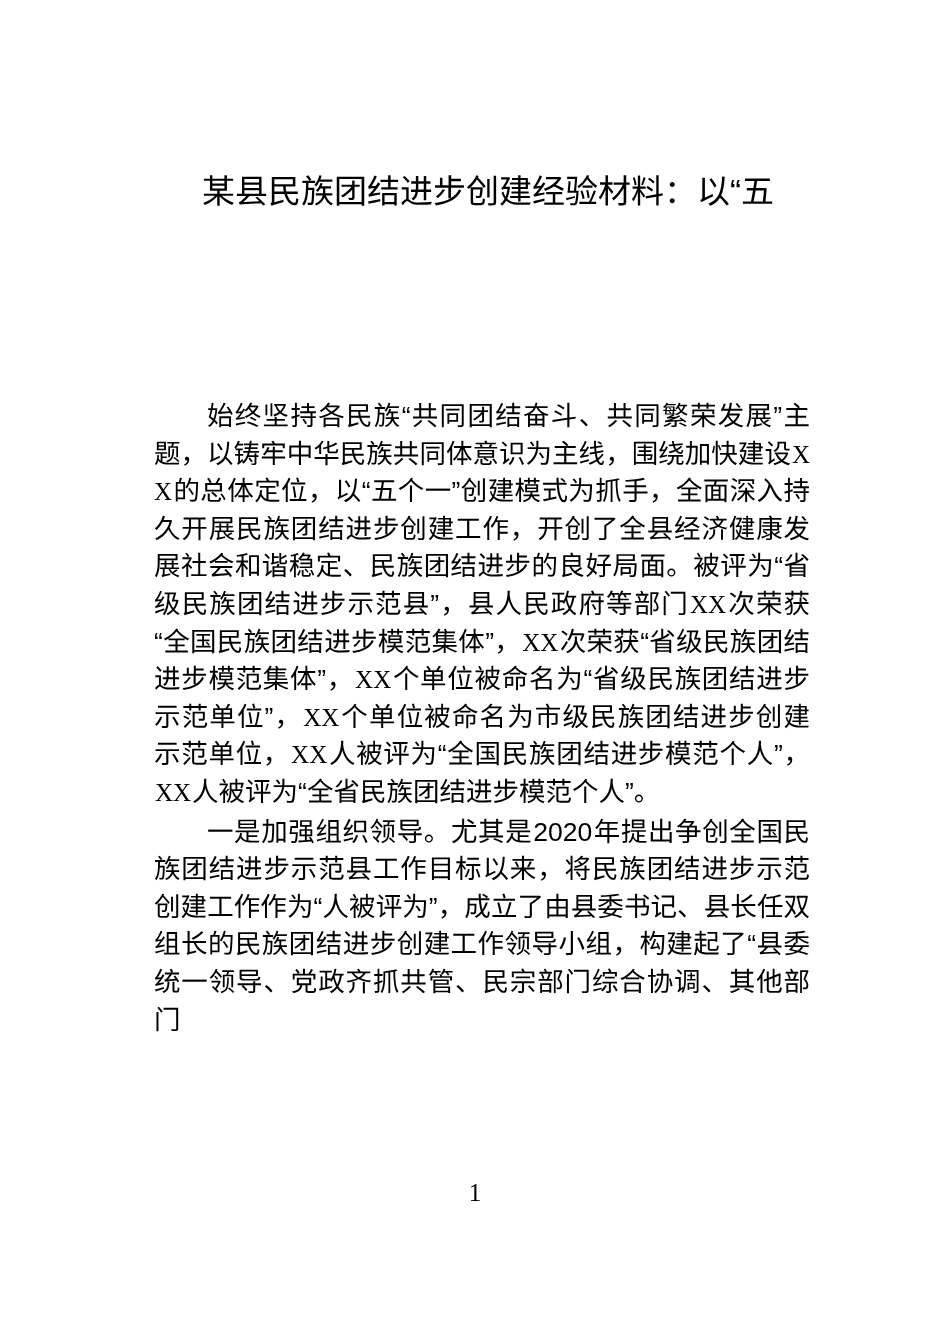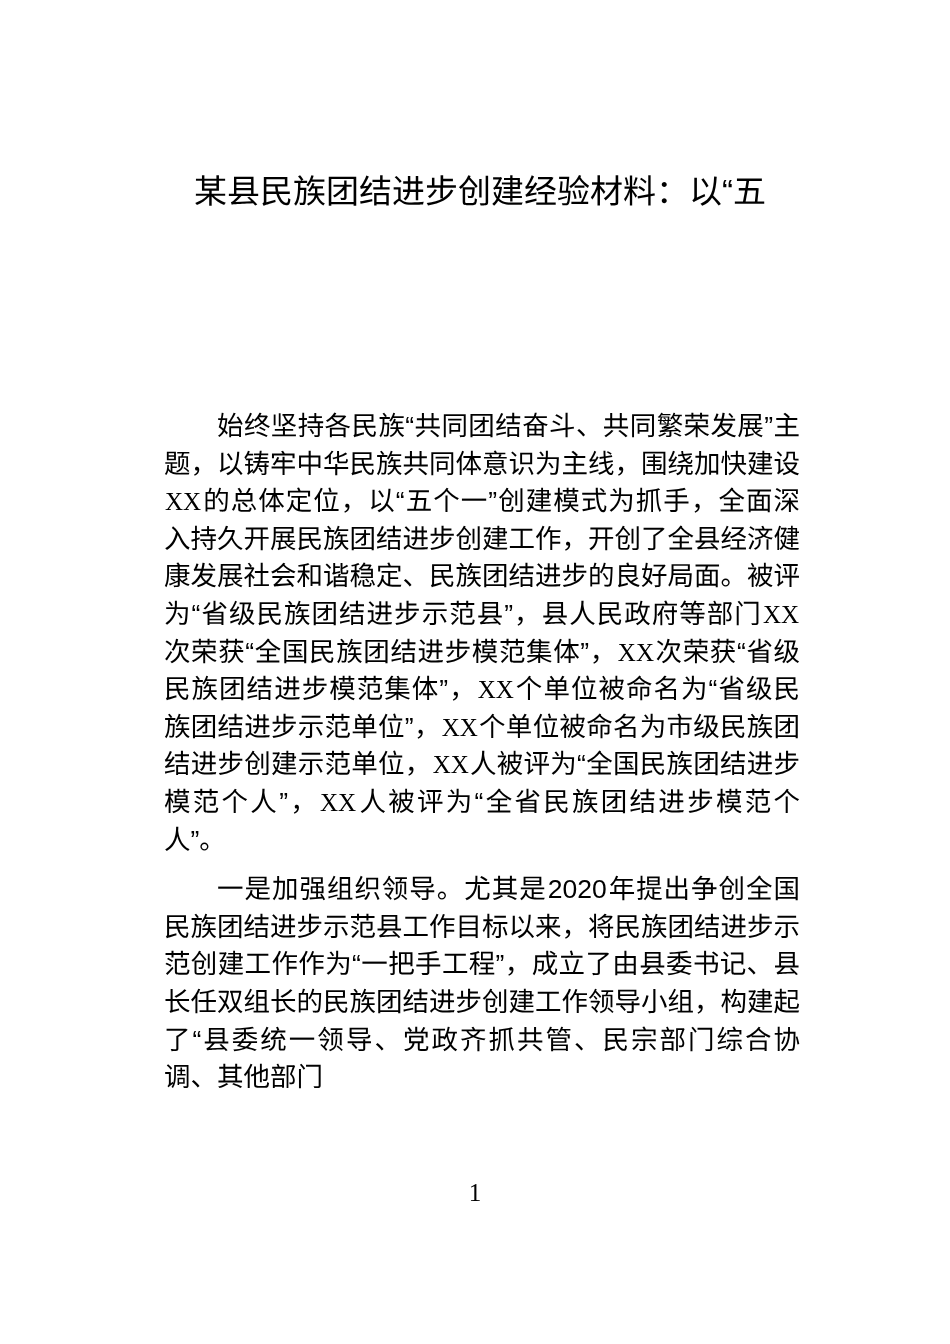--- a/index.html
+++ b/index.html
@@ -24,42 +24,42 @@
     left: 0;
     top: 0;
     width: 950px;
     height: 1344px;
     background: #ffffff;
   }
 
   
   .doc-title {
     position: absolute;
-    left: 150px;
+    left: 158px;
     top: 160px;
     width: 660px;
     text-align: center;
     font-size: 33px;
     line-height: 64px;
     font-weight: normal;
     letter-spacing: 0px;
     margin: 0;
     word-break: break-all;
   }
 
   
   .body-col {
     position: absolute;
     left: 152px;
     top: 396px;
     width: 660px;
   }
 
   p.para {
-    margin: 12px;
+    margin: 2px;
     font-size: 26.5px;
     line-height: 37.6px;
     text-align: justify;
     text-justify: inter-character;
     text-align-last: left;
     word-break: break-all;
     letter-spacing: 0px;
   }
 
   p.para.indent {
@@ -105,19 +105,19 @@
     <span>某县民族团结进步创建经验材料：以“五</span><br>
     <br>
   </h1>
 
   <div class="body-col">
 
     <p class="para indent"><span>始终坚持各民族“共同团结奋斗、共同繁荣发展”主题，以铸牢中华民族共同体意识为主线，围绕加快建设</span><span class="latin-serif">XX</span><span>的总体定位，以“五个一”创建模式为抓手，全面深入持久开展民族团结进步创建工作，开创了全县经济健康发展社会和谐稳定、民族团结进步的良好局面。被评为“省级民族团结进步示范县”，县人民政府等部门</span><span class="latin-serif">XX</span><span>次荣获“全国民族团结进步模范集体”，</span><span class="latin-serif">XX</span><span>次荣获“省级民族团结进步模范集体”，</span><span class="latin-serif">XX</span><span>个单位被命名为“省级民族团结进步示范单位”，</span><span class="latin-serif">XX</span><span>个单位被命名为市级民族团结进步创建示范单位，</span><span class="latin-serif">XX</span><span>人被评为“全国民族团结进步模范个人”，</span><span class="latin-serif">XX</span><span>人被评为“全省民族团结进步模范个人”。</span></p>
 
 
 
-    <p class="para indent"><span class="bold-lead">一是加强组织领导。</span><span>尤其是</span><span class="num-sans">2020</span><span>年提出争创全国民族团结进步示范县工作目标以来，将民族团结进步示范创建工作作为“一把手工程”，成立了由县委书记、县长任双组长的民族团结进步创建工作领导小组，构建起了“县委统一领导、党政齐抓共管、民宗部门综合协调、其他部门</span></p>
+    <p class="para indent"><span class="bold-lead">一是加强组织领导。</span><span>尤其是</span><span class="num-sans">2020</span><span>年提出争创全国民族团结进步示范县工作目标以来，将民族团结进步示范创建工作作为“人被评为”，成立了由县委书记、县长任双组长的民族团结进步创建工作领导小组，构建起了“县委统一领导、党政齐抓共管、民宗部门综合协调、其他部门</span></p>
 
   </div>
 
   <div class="page-number">1</div>
 
 </div>
 
 </body></html>

